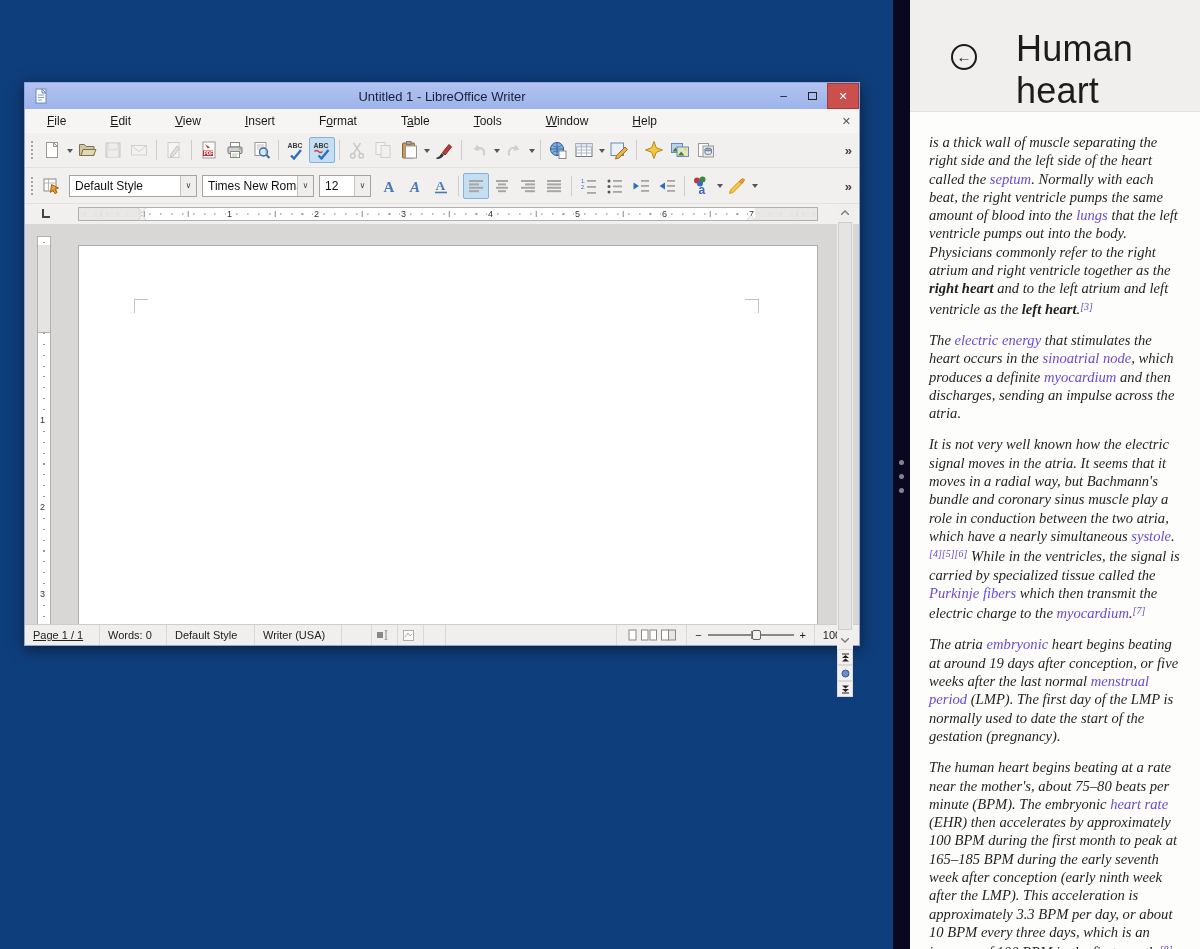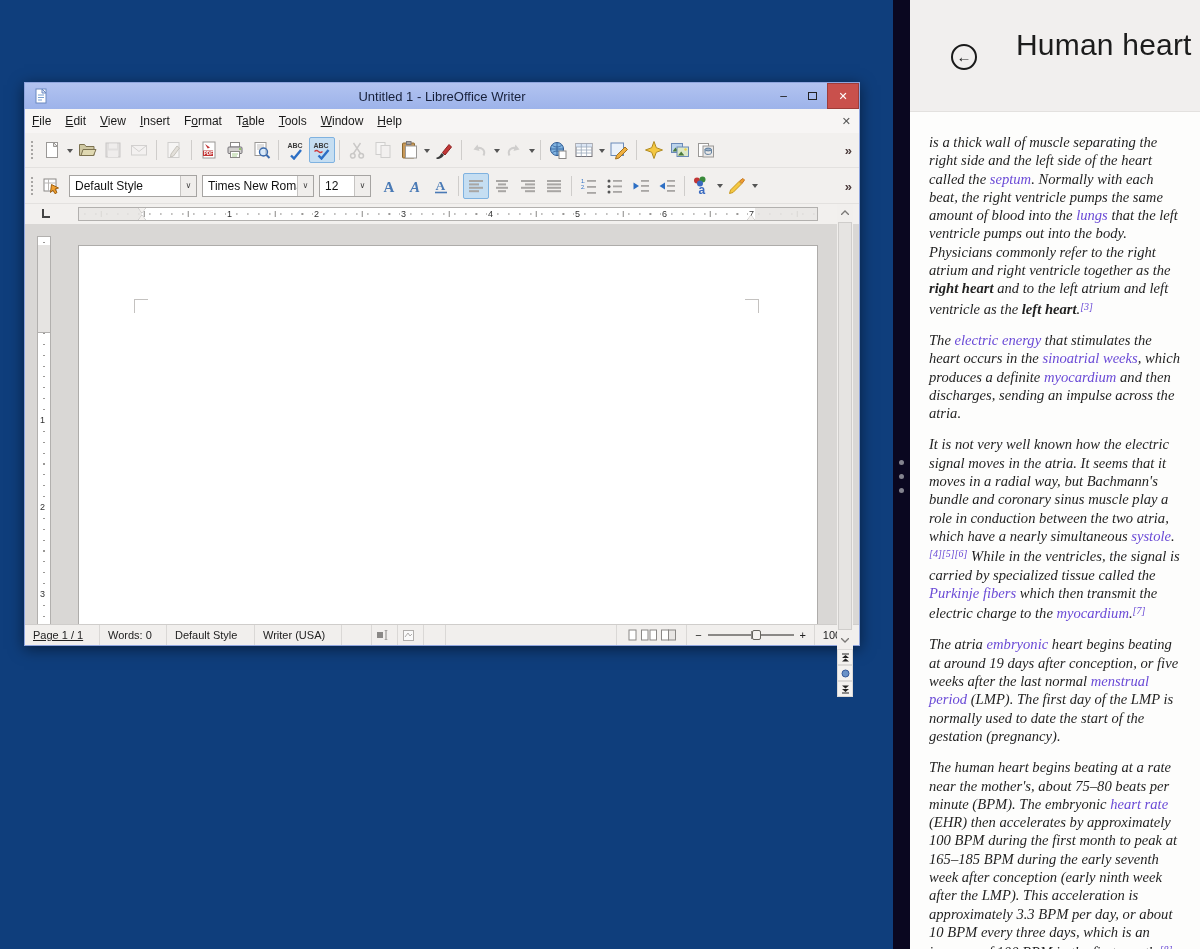--- a/index.html
+++ b/index.html
@@ -16,21 +16,21 @@
   #tb-icon { width:16px; height:16px; margin-left:8px; }
   #tb-title { position:absolute; left:0; right:0; text-align:center; font-size:13px; color:#17203a; }
   #tb-btns { margin-left:auto; display:flex; height:100%; position:relative; z-index:2; }
   .cap-btn { width:29px; height:100%; display:flex; align-items:center; justify-content:center;
     font-size:12px; color:#222; }
   .cap-btn.close { width:32px; background:#c9504c; border:1px solid #9e3c39; color:#fff; font-size:11px; }
   .max-glyph { width:9px; height:8px; border:1px solid #222; display:inline-block; }
 
   #menubar { height:24px; background:#f7f5f4; display:flex; align-items:center;
     font-size:12px; color:#1a1a1a; flex:0 0 auto; }
-  .menu-item { padding:3px 7px; }
+  .menu-item { padding:3px 22px; }
   #menu-close { margin-left:auto; margin-right:8px; color:#555; font-size:11px; }
 
   .toolbar { background:#f2f0ee; display:flex; align-items:center; padding-left:3px;
     border-bottom:1px solid #e3e1df; position:relative; flex:0 0 auto; }
   #toolbar-standard { height:35px; }
   #toolbar-formatting { height:36px; }
   .tb-handle { width:5px; height:20px; margin:0 4px 0 2px;
     background-image:radial-gradient(#a8a6a4 35%, transparent 40%);
     background-size:4px 4px; }
   .tb-btn { width:26px; height:26px; border:1px solid transparent; border-radius:2px;
@@ -111,21 +111,21 @@
   
   #divider { position:absolute; left:893px; top:0; width:17px; height:949px; background:#0a0720; }
   .div-dot { position:absolute; left:6px; width:5px; height:5px; border-radius:50%; background:#83838f; }
 
   #app-panel { position:absolute; left:910px; top:0; width:290px; height:949px; background:#fdfdfc;
     overflow:hidden; }
   #app-header { height:112px; background:#f1efee; border-bottom:1px solid #e3e1df; position:relative; }
   #back-btn { position:absolute; left:41px; top:44px; width:26px; height:26px; border:2px solid #1a1a1a;
     border-radius:50%; display:flex; align-items:center; justify-content:center; }
   #back-arrow { font-size:15px; font-weight:bold; color:#1a1a1a; line-height:1; margin-top:-1px; }
-  #app-title { position:absolute; left:106px; top:28px; font-size:30px; font-weight:300; color:#1c1c1c;
+  #app-title { position:absolute; left:106px; top:28px; font-size:36px; font-weight:300; color:#1c1c1c;
     letter-spacing:.2px; }
   #article { padding:21px 17px 0 19px; font-family:"Liberation Serif", serif; font-size:14.6px;
     line-height:18.3px; color:#1f1f1f; }
   #article p { margin-bottom:13px;font-style:italic; }
   #article .l { color:#6a4ad6; }
   #article .b { font-weight:bold; }
   #article .s { color:#6a4ad6; font-size:10px; vertical-align:4px; }
 </style>
 </head>
 <body>
@@ -636,19 +636,19 @@
 
   <div id="app-panel">
     <div id="app-header">
       <div id="back-btn">
         <span id="back-arrow">←</span>
       </div>
       <span id="app-title">Human heart</span>
     </div>
     <div id="article">
         <p><span class="t">is a thick wall of muscle separating the right side and the left side of the heart called the </span><span class="l">septum</span><span class="t">. Normally with each beat, the right ventricle pumps the same amount of blood into the </span><span class="l">lungs</span><span class="t"> that the left ventricle pumps out into the body. Physicians commonly refer to the right atrium and right ventricle together as the </span><span class="b">right heart</span><span class="t"> and to the left atrium and left ventricle as the </span><span class="b">left heart</span><span class="t">.</span><span class="s">[3]</span></p>
-        <p><span class="t">The </span><span class="l">electric energy</span><span class="t"> that stimulates the heart occurs in the </span><span class="l">sinoatrial weeks</span><span class="t">, which produces a definite </span><span class="l">myocardium</span><span class="t"> and then discharges, sending an impulse across the atria.</span></p>
+        <p><span class="t">The </span><span class="l">electric energy</span><span class="t"> that stimulates the heart occurs in the </span><span class="l">sinoatrial node</span><span class="t">, which produces a definite </span><span class="l">myocardium</span><span class="t"> and then discharges, sending an impulse across the atria.</span></p>
         <p><span class="t">It is not very well known how the electric signal moves in the atria. It seems that it moves in a radial way, but Bachmann's bundle and coronary sinus muscle play a role in conduction between the two atria, which have a nearly simultaneous </span><span class="l">systole</span><span class="t">.</span><span class="s">[4][5][6]</span><span class="t"> While in the ventricles, the signal is carried by specialized tissue called the </span><span class="l">Purkinje fibers</span><span class="t"> which then transmit the electric charge to the </span><span class="l">myocardium</span><span class="t">.</span><span class="s">[7]</span></p>
         <p><span class="t">The atria </span><span class="l">embryonic</span><span class="t"> heart begins beating at around 19 days after conception, or five weeks after the last normal </span><span class="l">menstrual period</span><span class="t"> (LMP). The first day of the LMP is normally used to date the start of the gestation (pregnancy).</span></p>
         <p><span class="t">The human heart begins beating at a rate near the mother's, about 75–80 beats per minute (BPM). The embryonic </span><span class="l">heart rate</span><span class="t"> (EHR) then accelerates by approximately 100 BPM during the first month to peak at 165–185 BPM during the early seventh week after conception (early ninth week after the LMP). This acceleration is approximately 3.3 BPM per day, or about 10 BPM every three days, which is an increase of 100 BPM in the first month.</span><span class="s">[8]</span></p>
       </div>
   </div>
 </div>
 
 </body></html>

